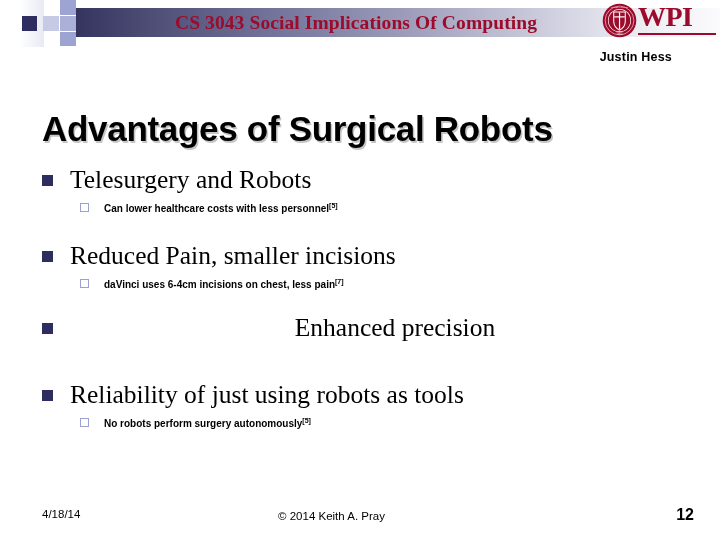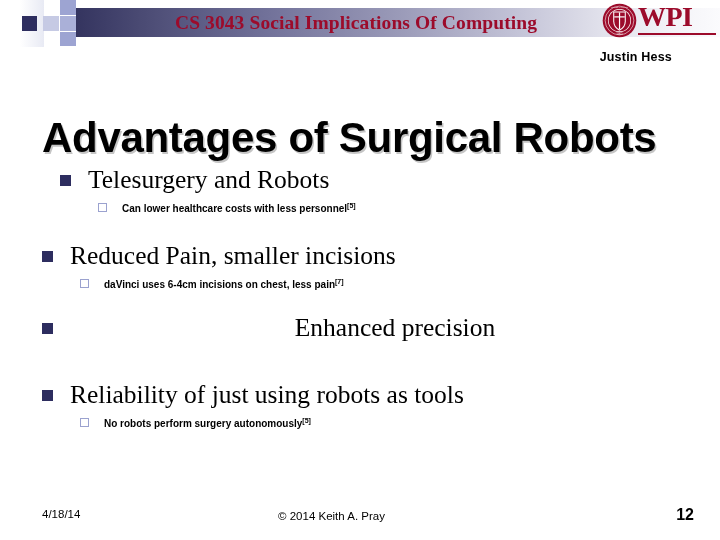--- a/index.html
+++ b/index.html
@@ -126,21 +126,21 @@
     color: #000000;
     letter-spacing: 0.2px;
   }
 
   
   #slide-title {
     position: absolute;
     left: 42px; top: 86px;
     font-family: "Liberation Sans", sans-serif;
     font-weight: bold;
-    font-size: 42px;
+    font-size: 35px;
     color: #000000;
     letter-spacing: -0.3px;
     text-shadow: 1.5px 1.5px 0px rgba(150,150,150,0.55);
     white-space: nowrap;
   }
 
   
   #body {
     position: absolute;
     left: 0px; top: 156px;
@@ -184,21 +184,21 @@
     box-sizing: border-box;
   }
   sup {
     font-size: 0.70em;
     vertical-align: super;
     line-height: 0;
     font-weight: bold;
   }
 
   
-  #g0 { margin-top: 8px; padding-left: 18px; }
+  #g0 { margin-top: 8px; }
   #g1 { margin-top: 20px; }
   #g2 { margin-top: 16px; text-align: center; }
   #g3 { margin-top: 36px; }
 
   
   #footer-date {
     position: absolute;
     left: 42px; top: 508px;
     font-family: "Liberation Sans", sans-serif;
     font-size: 11.5px;

